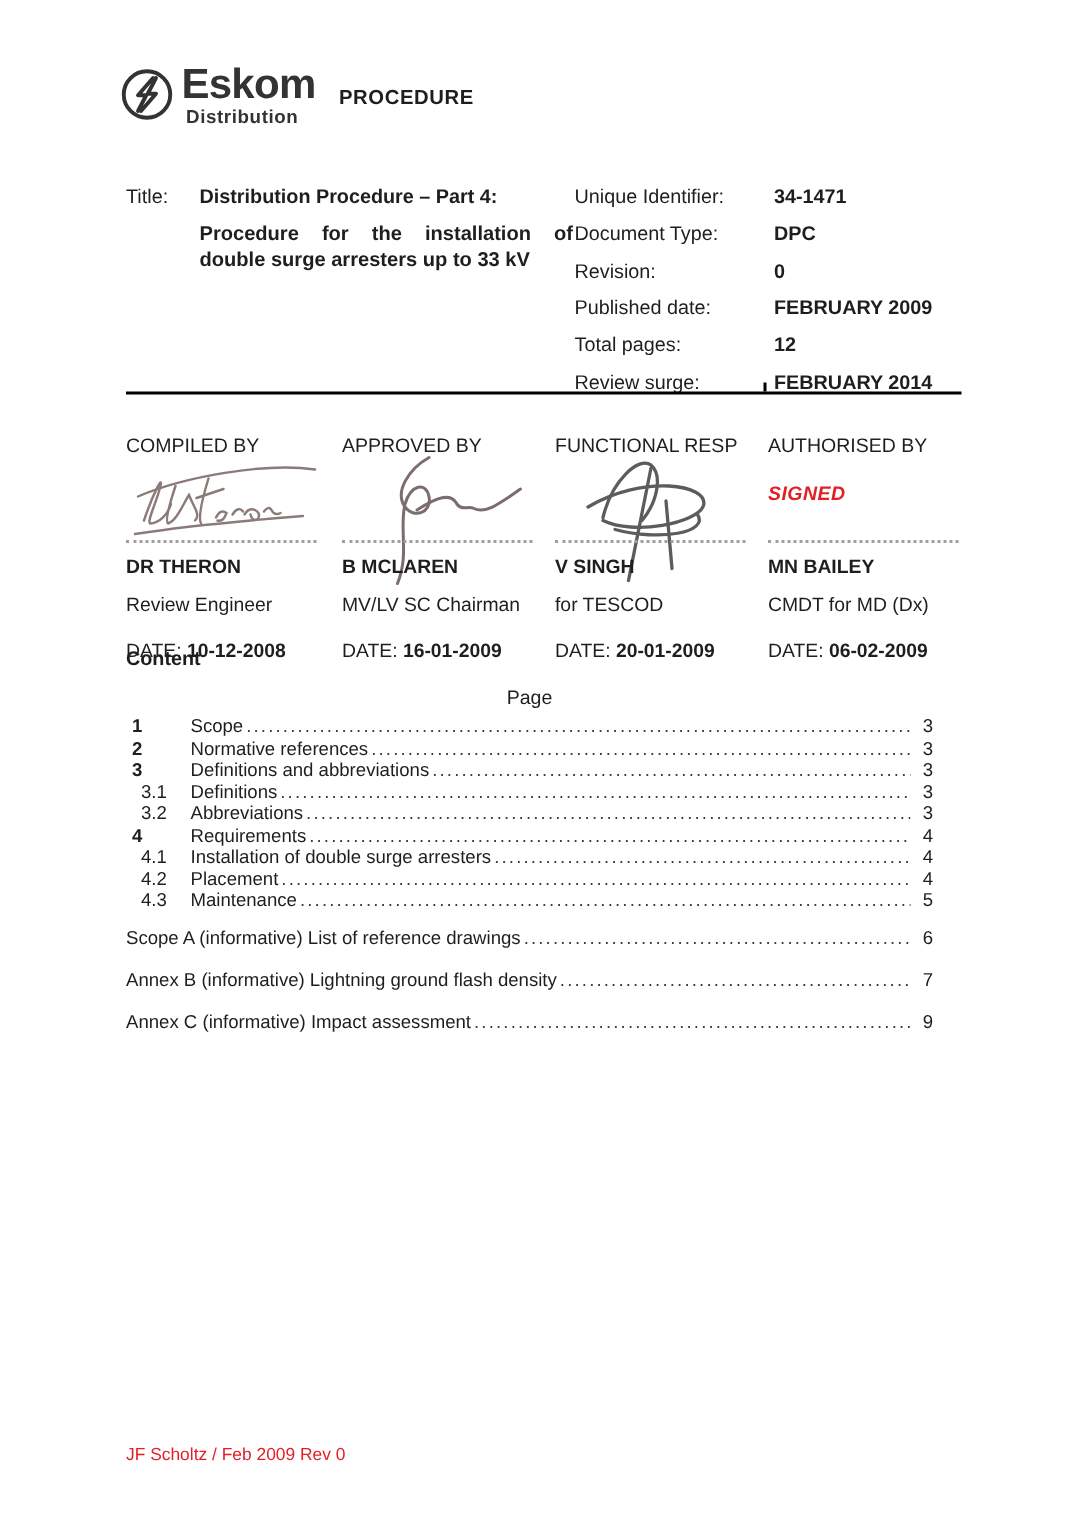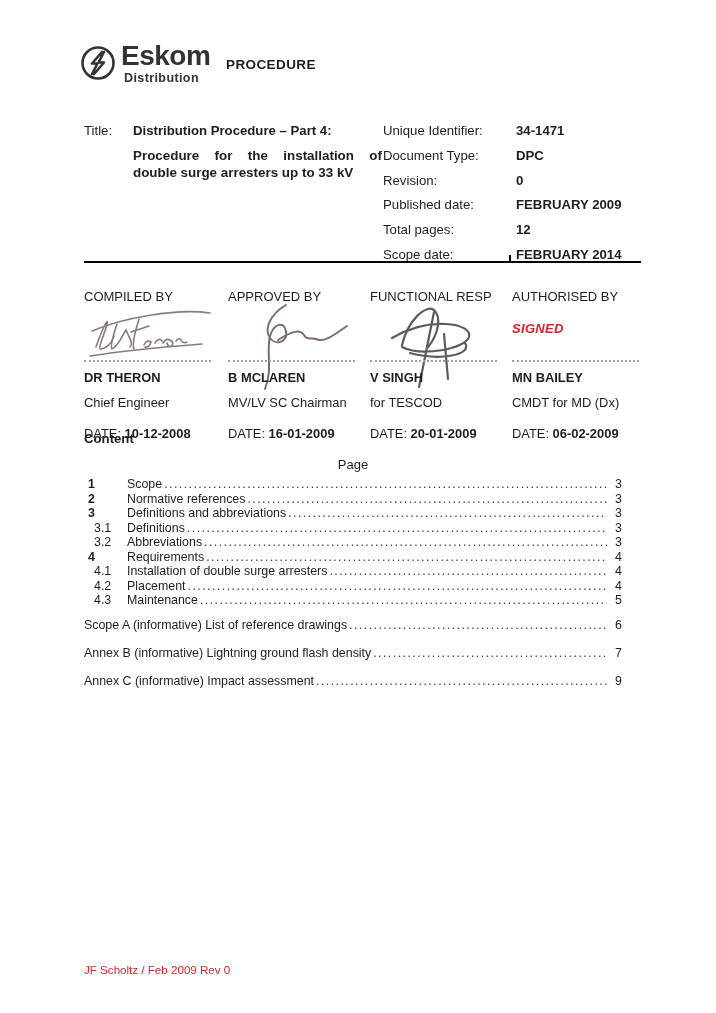--- a/index.html
+++ b/index.html
@@ -113,21 +113,21 @@
     </div>
     <div class="meta-row">
       <span class="m-label">Published date:</span>
       <span class="m-value">FEBRUARY 2009</span>
     </div>
     <div class="meta-row">
       <span class="m-label">Total pages:</span>
       <span class="m-value">12</span>
     </div>
     <div class="meta-row">
-      <span class="m-label">Scope date:</span>
+      <span class="m-label">Review surge:</span>
       <span class="m-value">FEBRUARY 2014</span>
     </div>
   </div>
 
   <div class="divider"></div>
   <div class="divider-tick"></div>
 
   <div class="signoff">
 
     <div class="sig-col c1">
@@ -137,21 +137,21 @@
           <path d="M10,28 C40,15 95,5 128,10"></path>
           <path d="M14,44 C20,26 27,13 25,21 C22,33 16,44 18,46 C24,46 30,40 32,33"></path>
           <path d="M35,21 C31,33 28,44 30,46 C36,44 40,33 44,27 C47,35 52,40 48,44"></path>
           <path d="M57,16 C53,29 50,42 52,46 M49,29 L67,23"></path>
           <path d="M62,42 q3,-6 7,-3 q-2,6 -6,5 M73,40 q4,-6 7,-2 M81,40 q3,-5 7,-3 q4,2 2,6 q-4,2 -5,-3 M94,38 q3,-4 5,-1 q2,4 6,2"></path>
           <path d="M8,53 C40,48 82,44 120,41"></path>
         </svg>
       </div>
       <div class="sig-line"></div>
       <div class="sig-name">DR THERON</div>
-      <div class="sig-role">Chief Engineer</div>
+      <div class="sig-role">Review Engineer</div>
       <div class="sig-date">
         <span>DATE:</span>
         <b>10-12-2008</b>
       </div>
     </div>
 
     <div class="sig-col c2">
       <div class="sig-heading">APPROVED BY</div>
       <div class="sig-canvas">
         <svg width="130" height="94" viewBox="0 0 130 94" style="left:6px;top:0;" fill="none" stroke="#7d6c6c" stroke-width="2" stroke-linecap="round">

